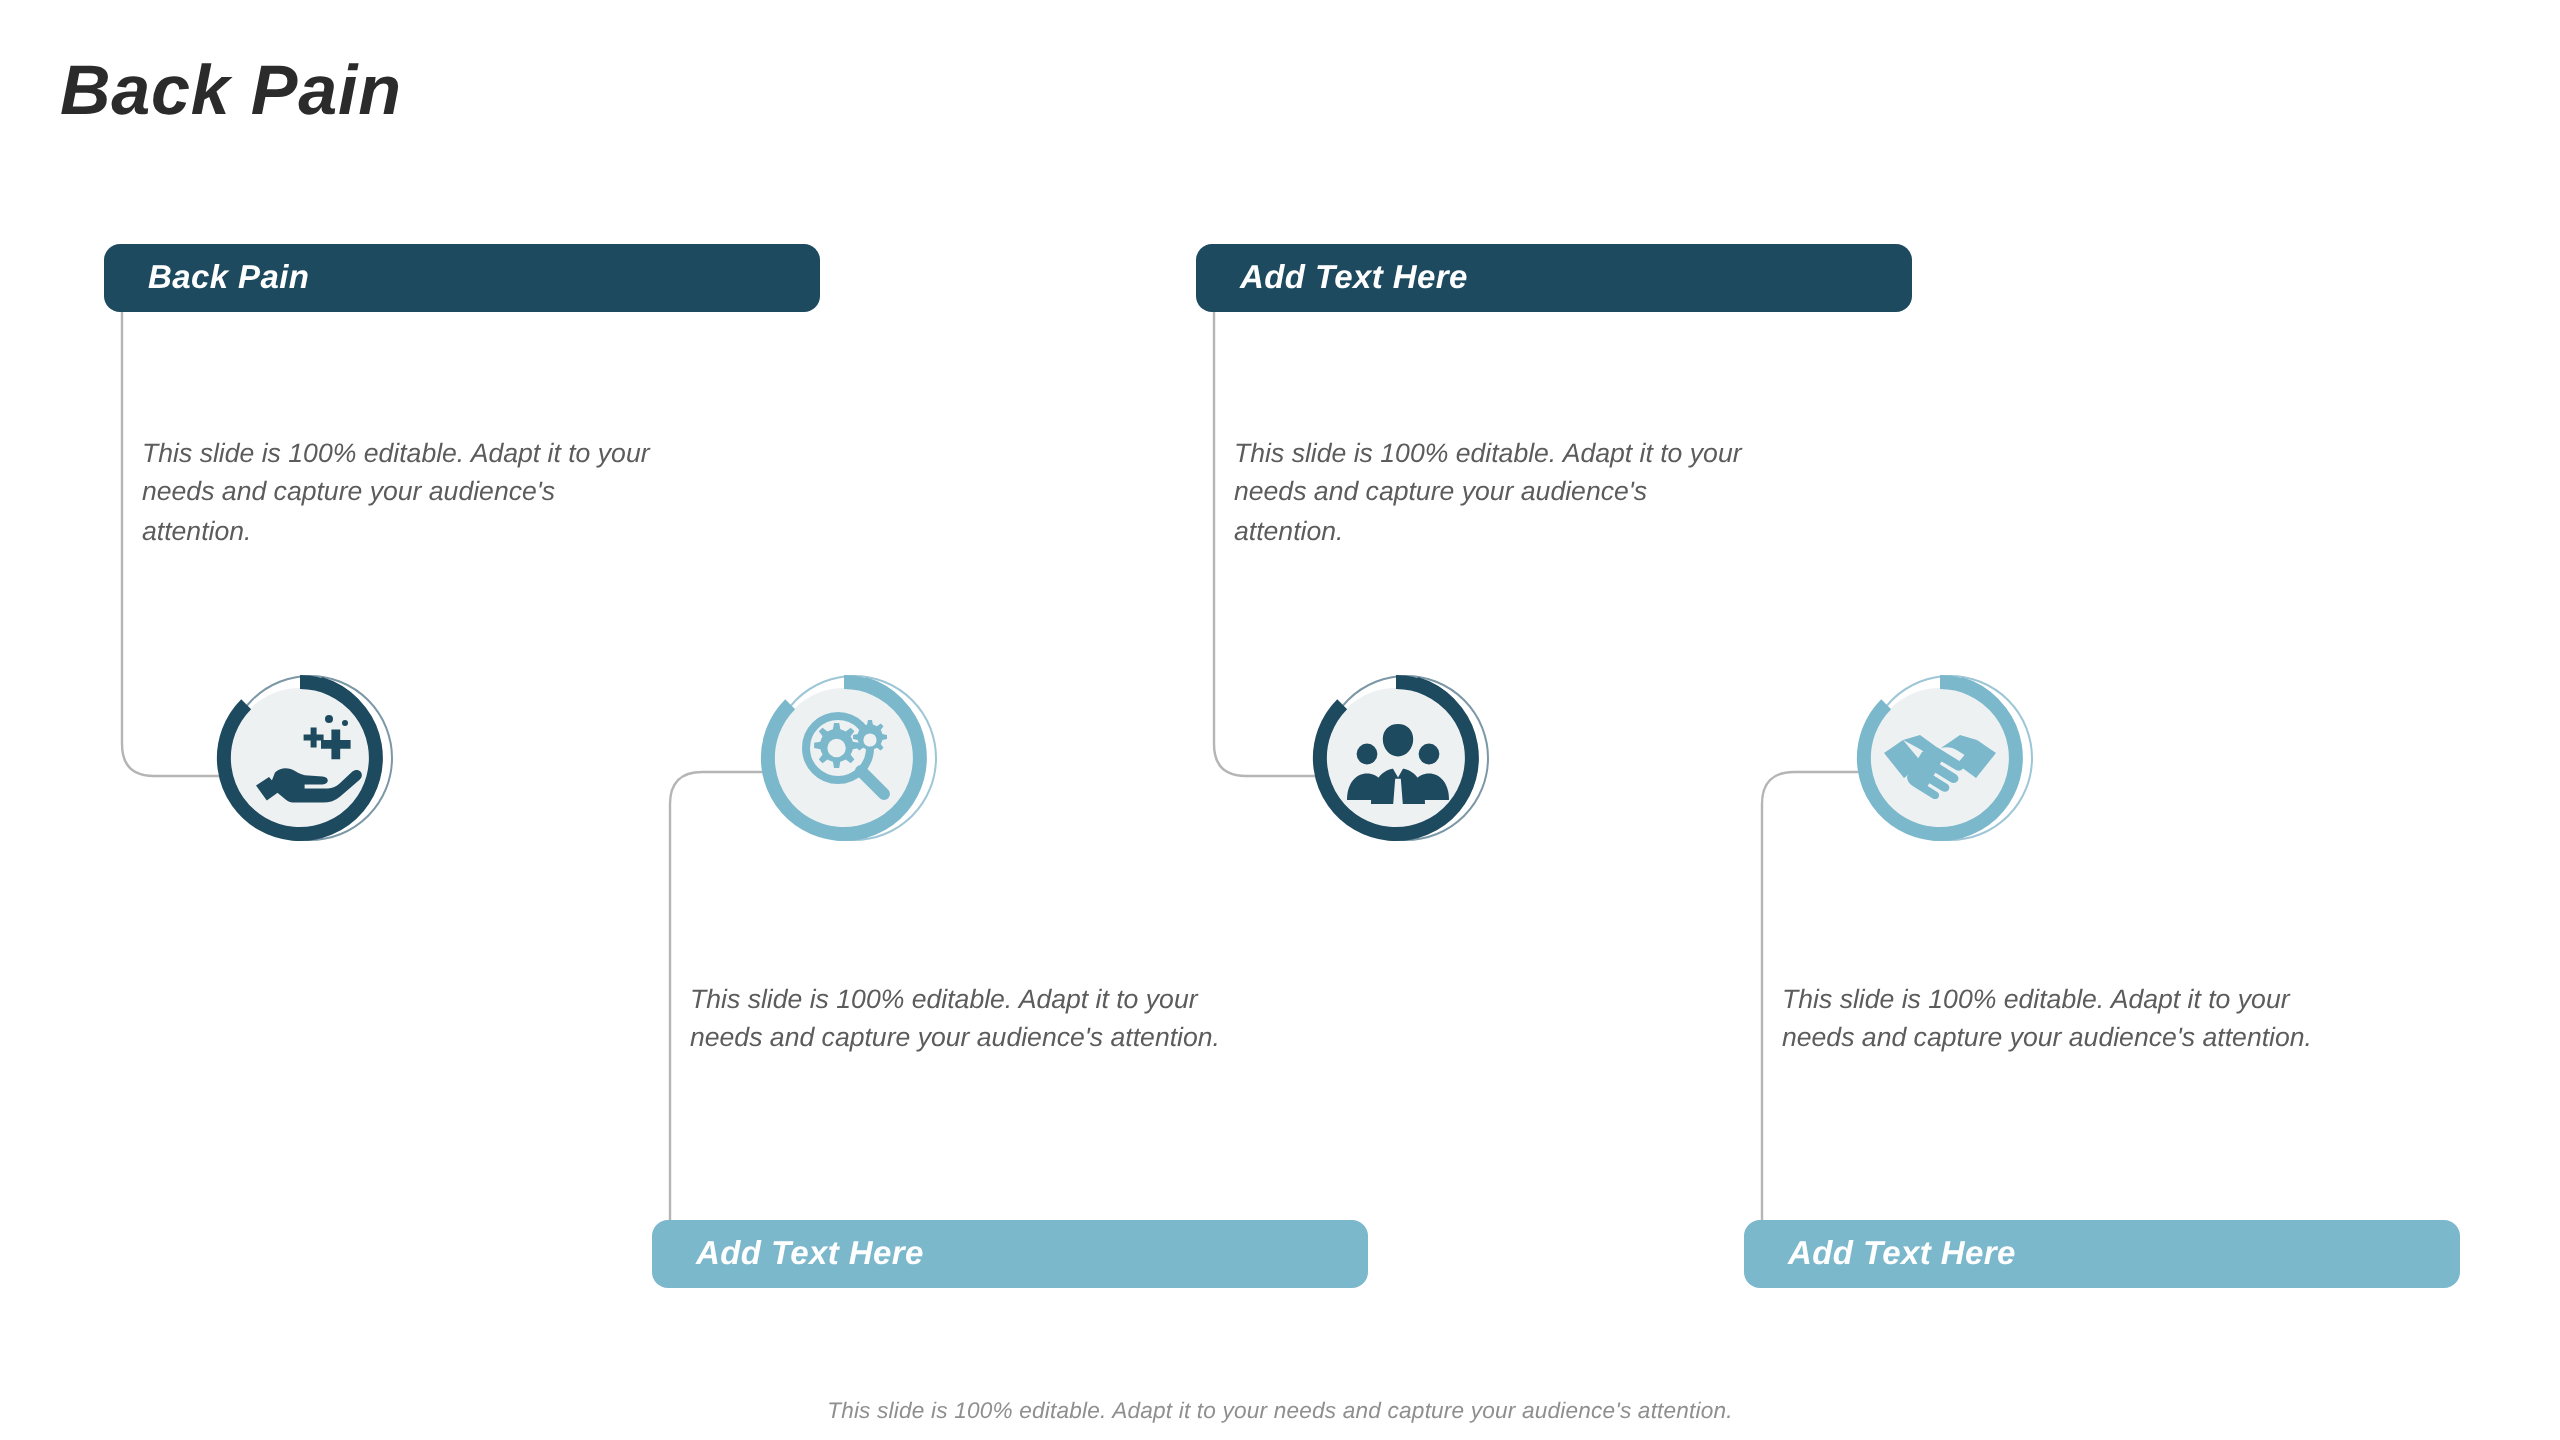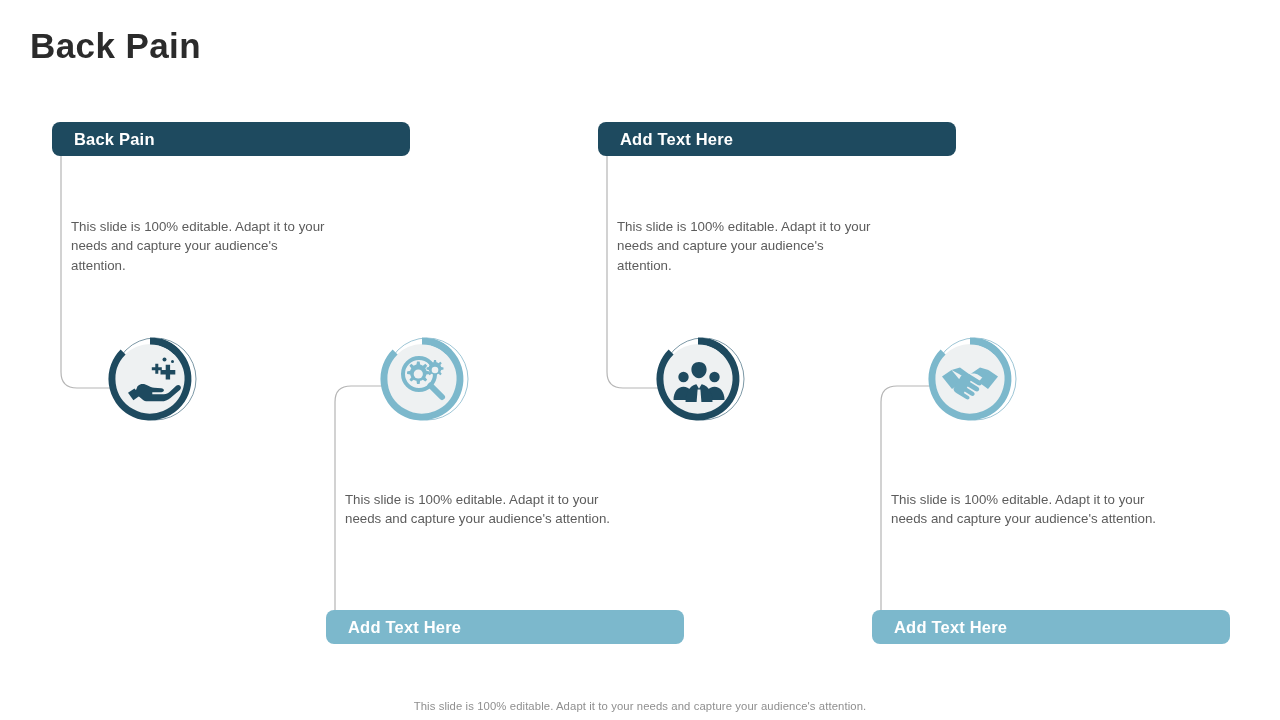--- a/index.html
+++ b/index.html
@@ -16,20 +16,21 @@
     font-family: "Liberation Sans", sans-serif;
     position: relative;
   }
 
   .slide {
     position: absolute;
     left: 0; top: 0;
     width: 1280px;
     height: 720px;
     background: #ffffff;
+    font-style: italic;
   }
 
   
   .page-title {
     position: absolute;
     left: 30px;
     top: 24px;
     font-size: 35px;
     font-weight: bold;
     letter-spacing: 0.4px;

